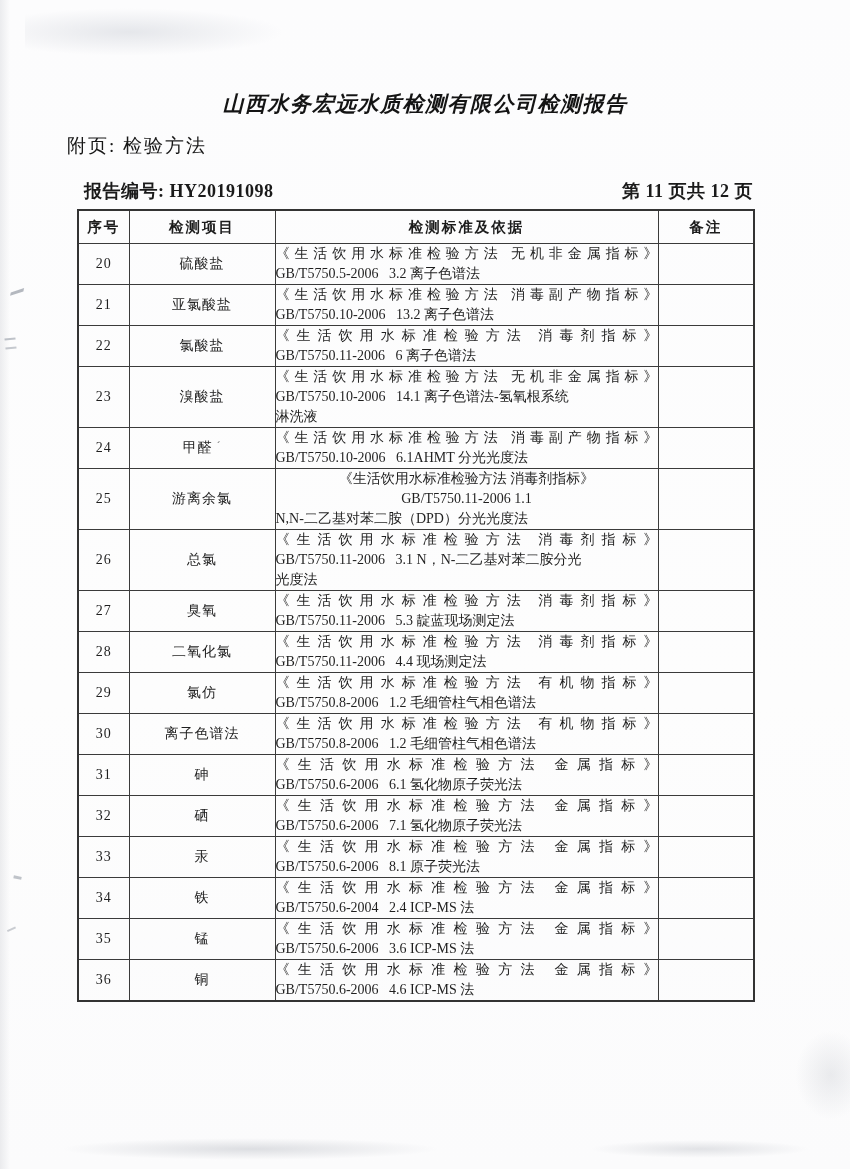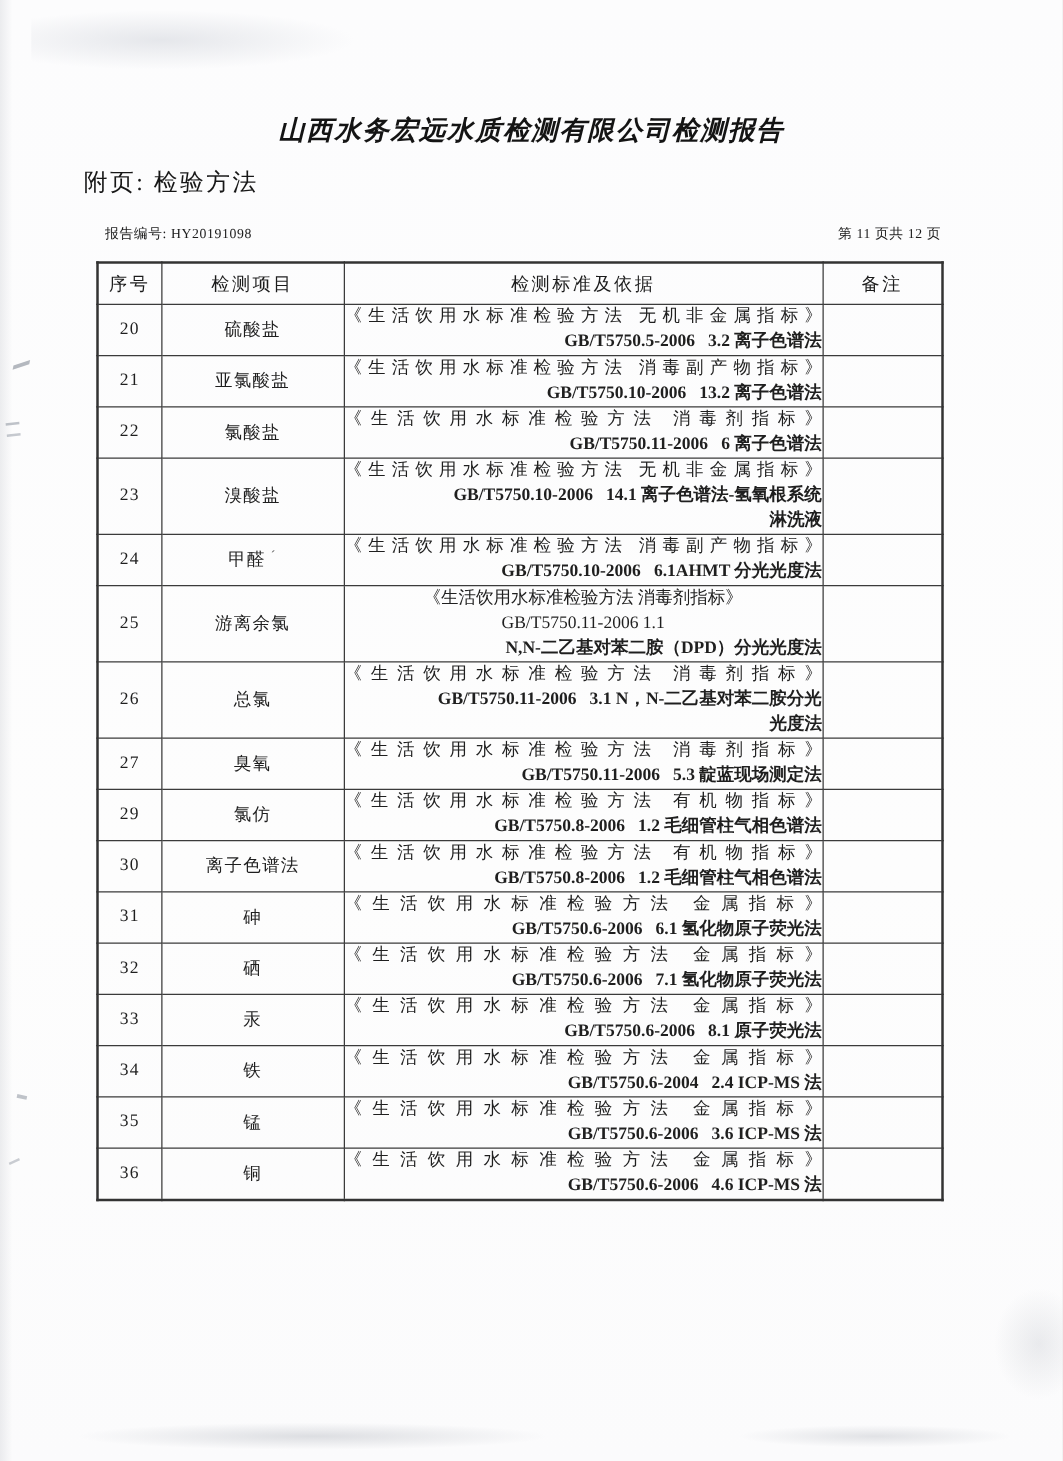--- a/index.html
+++ b/index.html
@@ -69,21 +69,21 @@
   }
   .doc-subtitle{
     position:absolute;left:67px;top:133px;
     font-size:19px;font-weight:normal;
     letter-spacing:2px;
     color:#171717;
   }
   .meta-row{
     position:absolute;left:84px;top:179px;width:669px;
     display:flex;justify-content:space-between;align-items:baseline;
-    font-size:11px;font-weight:400;color:#1a1a1a;
+    font-size:18px;font-weight:700;color:#1a1a1a;
     letter-spacing:0.5px;
   }
 
   table.methods{
     position:absolute;left:77px;top:209px;
     width:676px;
     border-collapse:collapse;
     table-layout:fixed;
     font-size:14px;
     color:#1f1f1f;
@@ -93,35 +93,35 @@
   table.methods col.c-method{width:383px;}
   table.methods col.c-remark{width:96px;}
   table.methods th,table.methods td{
     border:1px solid #3b3b3b;
     padding:0;
     vertical-align:middle;
   }
   table.methods{border:2px solid #333;}
   table.methods th{
     height:32px;
-    font-weight:normal;
+    font-weight:bold;
     font-size:14.5px;
     letter-spacing:2px;
     text-align:center;
     color:#1c1c1c;
   }
   td.cell-no{text-align:center;letter-spacing:1px;}
   td.cell-item{text-align:center;letter-spacing:1px;}
   td.cell-method{padding:2px 7px;margin-left:16px;}
   td.cell-remark{}
   .mline{
     line-height:20px;
     min-height:20px;
   }
-  .a-left{text-align:right;white-space:pre;font-weight:bold;}
+  .a-left{text-align:left;white-space:pre;}
   .a-center{text-align:center;}
   .a-just{text-align:justify;text-align-last:justify;}
   .item-mark{
     font-size:11px;color:#555;vertical-align:top;margin-left:4px;
   }
 </style>
 </head>
 <body>
 
 <div class="page">
@@ -228,20 +228,29 @@
         <tr>
           <td class="cell-no">27</td>
           <td class="cell-item">臭氧</td>
           <td class="cell-method">
             <div class="mline a-just">《生活饮用水标准检验方法 消毒剂指标》</div>
             <div class="mline a-left">GB/T5750.11-2006   5.3 靛蓝现场测定法</div>
           </td>
           <td class="cell-remark"></td>
         </tr>
         <tr>
+          <td class="cell-no">28</td>
+          <td class="cell-item">二氧化氯</td>
+          <td class="cell-method">
+            <div class="mline a-just">《生活饮用水标准检验方法 消毒剂指标》</div>
+            <div class="mline a-left">GB/T5750.11-2006   4.4 现场测定法</div>
+          </td>
+          <td class="cell-remark"></td>
+        </tr>
+        <tr>
           <td class="cell-no">29</td>
           <td class="cell-item">氯仿</td>
           <td class="cell-method">
             <div class="mline a-just">《生活饮用水标准检验方法 有机物指标》</div>
             <div class="mline a-left">GB/T5750.8-2006   1.2 毛细管柱气相色谱法</div>
           </td>
           <td class="cell-remark"></td>
         </tr>
         <tr>
           <td class="cell-no">30</td>

